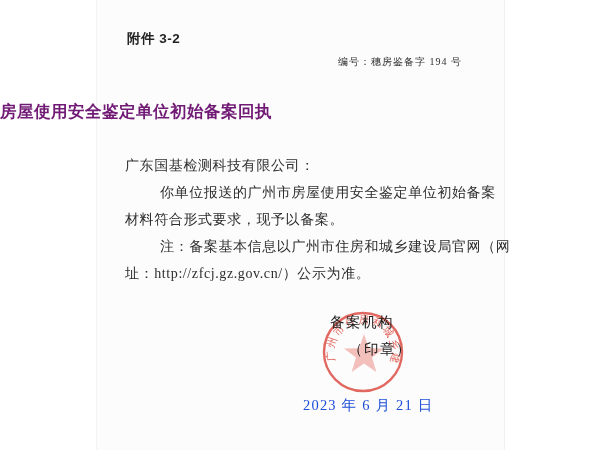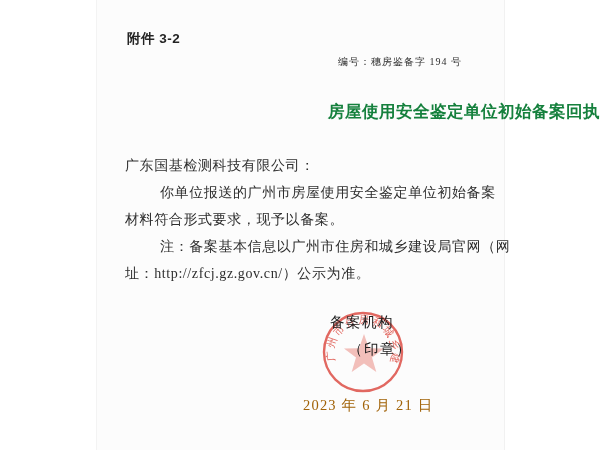--- a/index.html
+++ b/index.html
@@ -29,23 +29,23 @@
     letter-spacing: 0.5px;
   }
   .doc-number {
     right: 138px; top: 55px;
     font-size: 10px; color: #303030;
     letter-spacing: 1px;
     padding-left: 18px;
   }
   .doc-title {
     left: 0; top: 101px; width: 600px;
-    text-align: right;
+    text-align: left;
     font-family: "Liberation Sans", "DejaVu Sans", sans-serif;
-    font-size: 16.5px; font-weight: 700; color: #15803d;
+    font-size: 16.5px; font-weight: 700; color: #701a75;
     letter-spacing: 0.5px;
   }
   .body-line {
     left: 125px; top: 0;
     font-size: 14px; color: #2d2d2d;
     letter-spacing: 0.6px;
   }
   .recipient  { top: 157px; }
   .body1      { top: 184px; padding-left: 35px; }
   .body2      { top: 211px; text-align: center; }
@@ -55,21 +55,21 @@
   .seal-svg { left: 303px; top: 292px; width: 120px; height: 120px; }
 
   .seal-overlay {
     font-size: 14.5px; color: #1d1d1d;
     letter-spacing: 1.5px;
   }
   .org-label  { left: 330px; top: 313px; }
   .seal-label { left: 326px; top: 340px; margin-left: 22px; }
   .date-line  {
     left: 303px; top: 396px;
-    font-size: 14.5px; color: #a16207;
+    font-size: 14.5px; color: #1d4ed8;
     letter-spacing: 1.2px;
   }
 </style>
 </head>
 <body>
 
 <div class="stage">
 
   <div class="page"></div>
 

